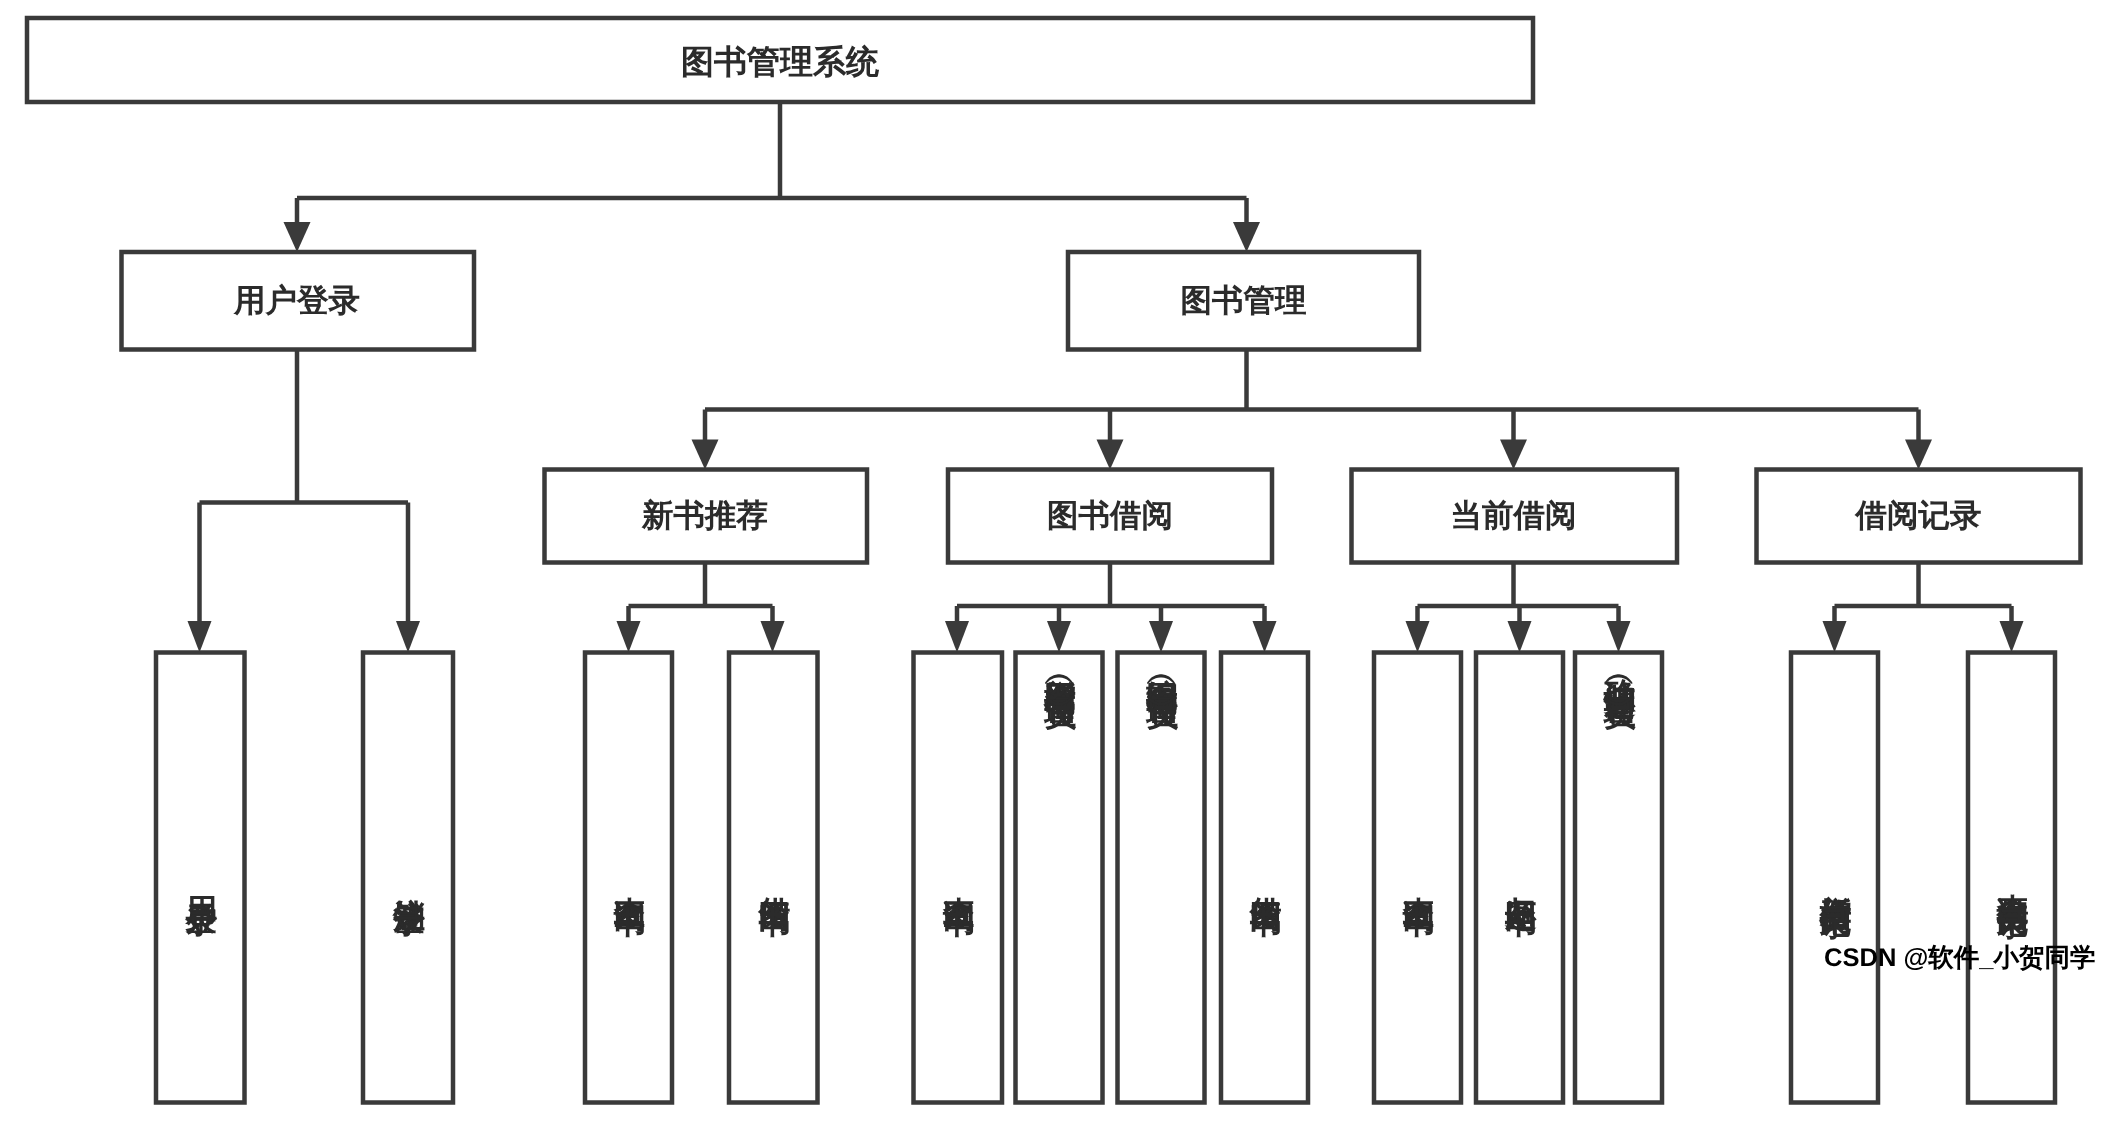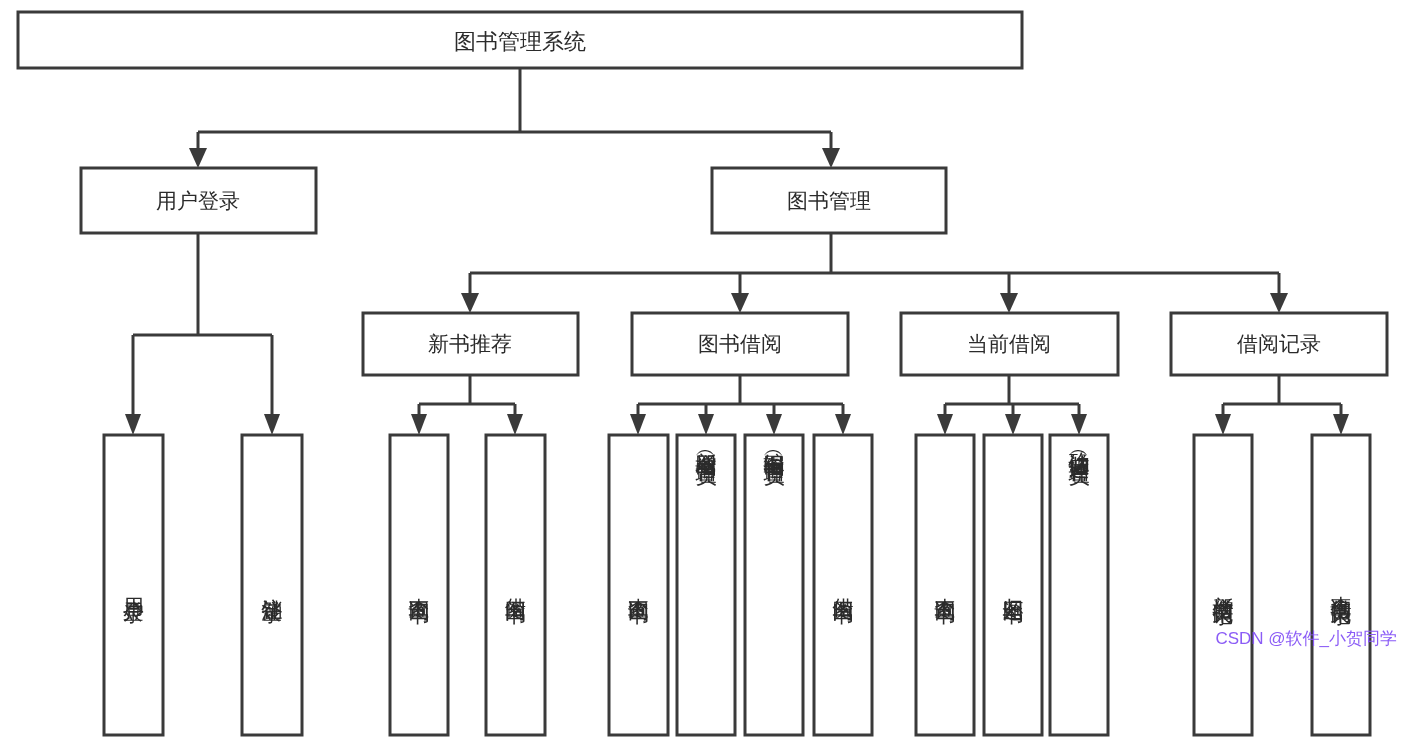--- a/index.html
+++ b/index.html
@@ -11,20 +11,21 @@
     width: 1405px;
     height: 747px;
     font-family: "Liberation Sans", "DejaVu Sans", sans-serif;
     overflow: hidden;
   }
   #diagram-root {
     position: relative;
     width: 1405px;
     height: 654px;
     background: #ffffff;
+    font-weight: bold;
   }
   svg#tree-svg {
     position: absolute;
     left: 0;
     top: 0;
     width: 1405px;
     height: 747px;
   }
   .node-box {
     fill: #ffffff;
@@ -48,21 +49,21 @@
     text-anchor: middle;
     dominant-baseline: middle;
   }
   .node-label-root {
     font-size: 22px;
   }
   .watermark {
     position: absolute;
     right: 8px;
     bottom: 4px;
-    color: #8b5cf6;
+    color: #000000;
     font-size: 17px;
     font-family: "Liberation Sans", "DejaVu Sans", sans-serif;
     white-space: nowrap;
     user-select: none;
   }
   .vlabel-wrap {
     position: absolute;
     display: flex;
     align-items: center;
     justify-content: center;

